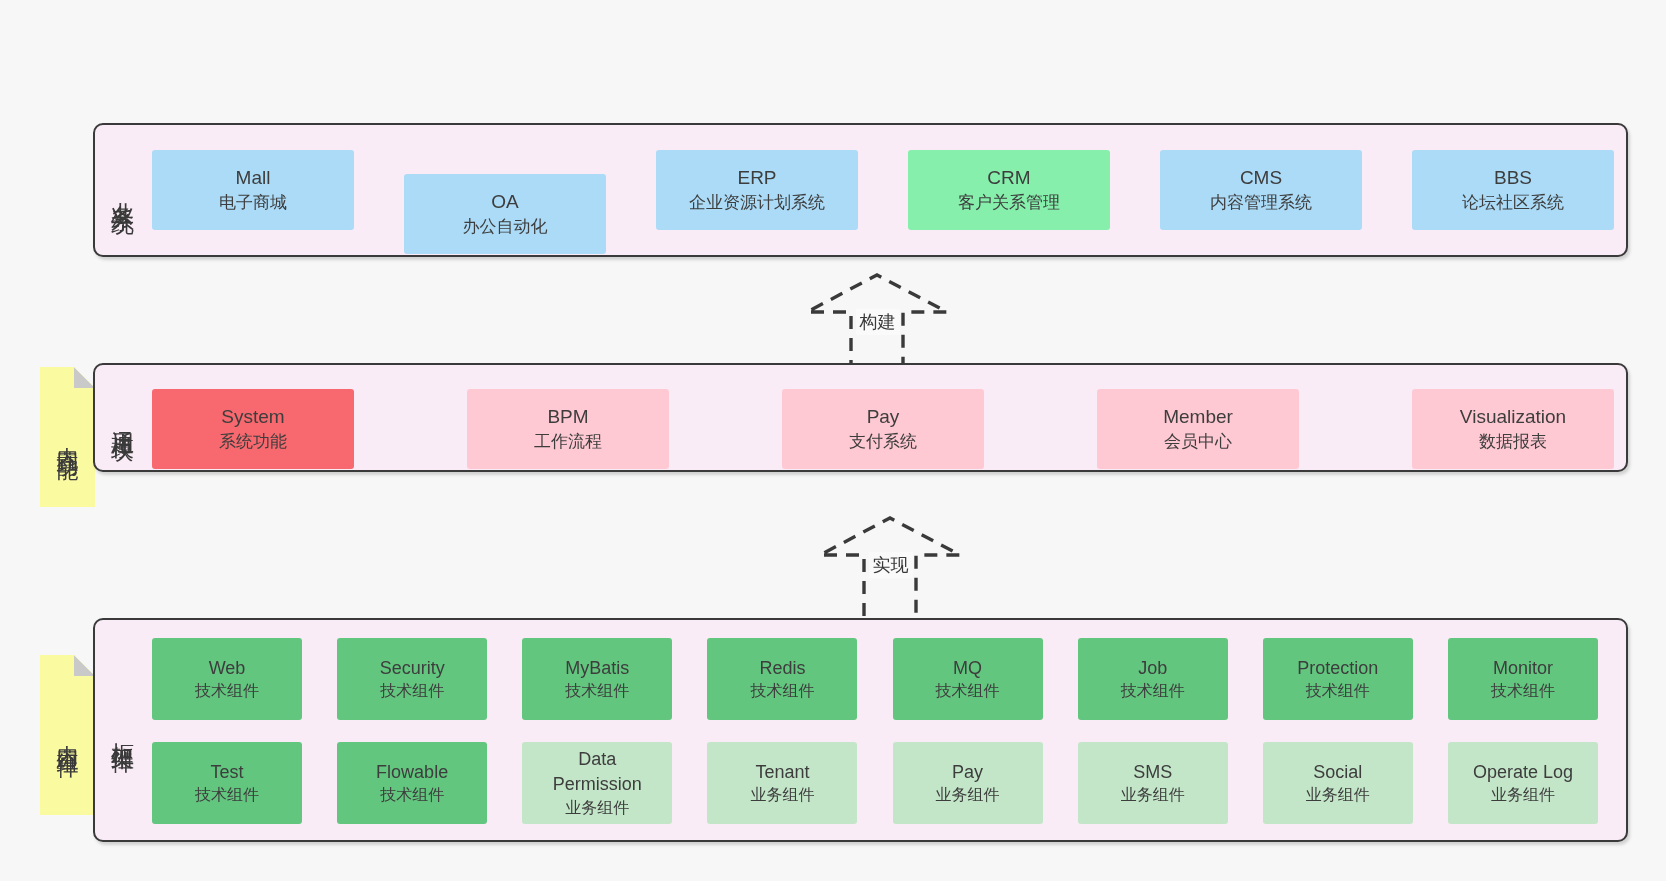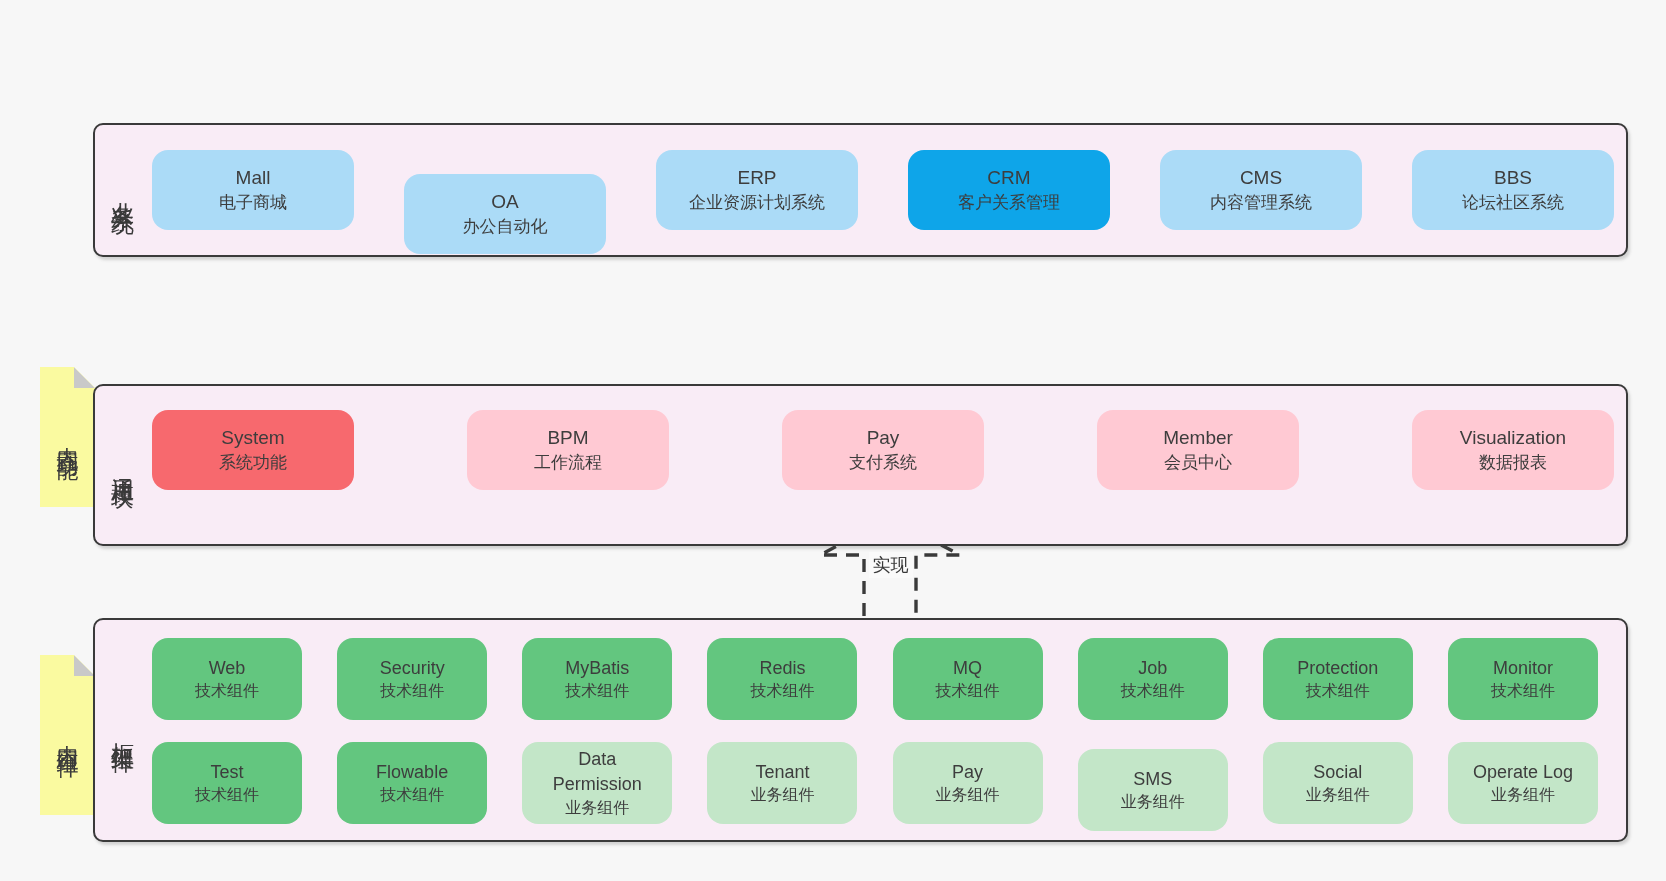--- a/index.html
+++ b/index.html
@@ -14,21 +14,21 @@
   }
   .vlabel{
     position:absolute;left:13px;top:50%;transform:translateY(-50%);
     writing-mode:vertical-rl;text-orientation:upright;
     font-size:23px;letter-spacing:3px;color:#3a3a3a;white-space:nowrap;
   }
   .boxrow{position:absolute;display:flex;justify-content:space-between;}
   .row6{left:57px;right:12px;}
   .row8{left:57px;right:28px;}
   .box{
-    box-sizing:border-box;border-radius:16px;
+    box-sizing:border-box;border-radius:3px;
     display:flex;flex-direction:column;justify-content:center;align-items:center;
     text-align:center;line-height:1.38;padding:4px 10px;
   }
   .row6 .box{width:202px;height:80px;}
   .row8 .box{width:150px;height:82px;}
   .box-title{font-size:19px;}
   .box-sub{font-size:17px;}
   .row8 .box-title{font-size:18px;}
   .row8 .box-sub{font-size:16px;}
   .note{
@@ -45,21 +45,21 @@
     font-size:22px;letter-spacing:4px;color:#3a3a3a;
   }
   .arrow{position:absolute;width:165px;height:110px;z-index:1;}
   .arrow svg{position:absolute;left:0;top:0;}
   .arrow path{stroke:#3a3a3a;stroke-width:3.4;fill:none;stroke-dasharray:13 9;}
   .arrow-label{
     position:absolute;top:44px;left:50%;transform:translateX(-50%);
     background:#fafafa;padding:1px 4px;font-size:18px;color:#3a3a3a;white-space:nowrap;
   }
   #panel-0{top:123px;height:134px;}
-  #panel-1{top:384px;height:162px;}
+  #panel-1{top:363px;height:109px;}
   #panel-2{top:618px;height:224px;}
   #row-0-0{top:25px;}
   #row-1-0{top:24px;}
   #row-2-0{top:18px;}
   #row-2-1{top:122px;}
   #note-0{top:367px;height:140px;}
   #note-1{top:655px;height:160px;}
   #arrow-0{left:795px;top:265px;}
   #arrow-1{left:808px;top:508px;}
 </style>
@@ -85,35 +85,41 @@
           <div class="box-sub">电子商城</div>
         </div>
         <div class="box" style="background: rgb(171, 219, 247); margin-top: 24px;">
           <div class="box-title">OA</div>
           <div class="box-sub">办公自动化</div>
         </div>
         <div class="box" style="background: rgb(171, 219, 247);">
           <div class="box-title">ERP</div>
           <div class="box-sub">企业资源计划系统</div>
         </div>
-        <div class="box" style="background: #0ea5e9;">
+        <div class="box" style="background: #86efac;">
           <div class="box-title">CRM</div>
           <div class="box-sub">客户关系管理</div>
         </div>
         <div class="box" style="background: rgb(171, 219, 247); align-items: center;">
           <div class="box-title">CMS</div>
           <div class="box-sub">内容管理系统</div>
         </div>
         <div class="box" style="background: rgb(171, 219, 247);">
           <div class="box-title">BBS</div>
           <div class="box-sub">论坛社区系统</div>
         </div>
       </div>
   </section>
 
+  <div class="arrow" id="arrow-0">
+    <svg width="165" height="110" viewBox="0 0 165 110">
+      <path d="M56 108 L56 47 L12 47 L82 10 L152 47 L108 47 L108 108"></path>
+    </svg>
+    <div class="arrow-label">构建</div>
+  </div>
 
   <section class="panel" id="panel-1">
     <div class="vlabel">通用模块</div>
     <div class="boxrow row6" id="row-1-0">
         <div class="box" style="background: rgb(247, 105, 110);">
           <div class="box-title">System</div>
           <div class="box-sub">系统功能</div>
         </div>
         <div class="box" style="background: rgb(255, 201, 211);">
           <div class="box-title">BPM</div>
@@ -191,21 +197,21 @@
           <div class="box-sub">业务组件</div>
         </div>
         <div class="box" style="background: rgb(195, 230, 200);">
           <div class="box-title">Tenant</div>
           <div class="box-sub">业务组件</div>
         </div>
         <div class="box" style="background: rgb(195, 230, 200);">
           <div class="box-title">Pay</div>
           <div class="box-sub">业务组件</div>
         </div>
-        <div class="box" style="background: rgb(195, 230, 200); margin-top: 7px;">
+        <div class="box" style="background: rgb(195, 230, 200);">
           <div class="box-title">SMS</div>
           <div class="box-sub">业务组件</div>
         </div>
         <div class="box" style="background: rgb(195, 230, 200);">
           <div class="box-title">Social</div>
           <div class="box-sub">业务组件</div>
         </div>
         <div class="box" style="background: rgb(195, 230, 200);">
           <div class="box-title">Operate Log</div>
           <div class="box-sub">业务组件</div>

